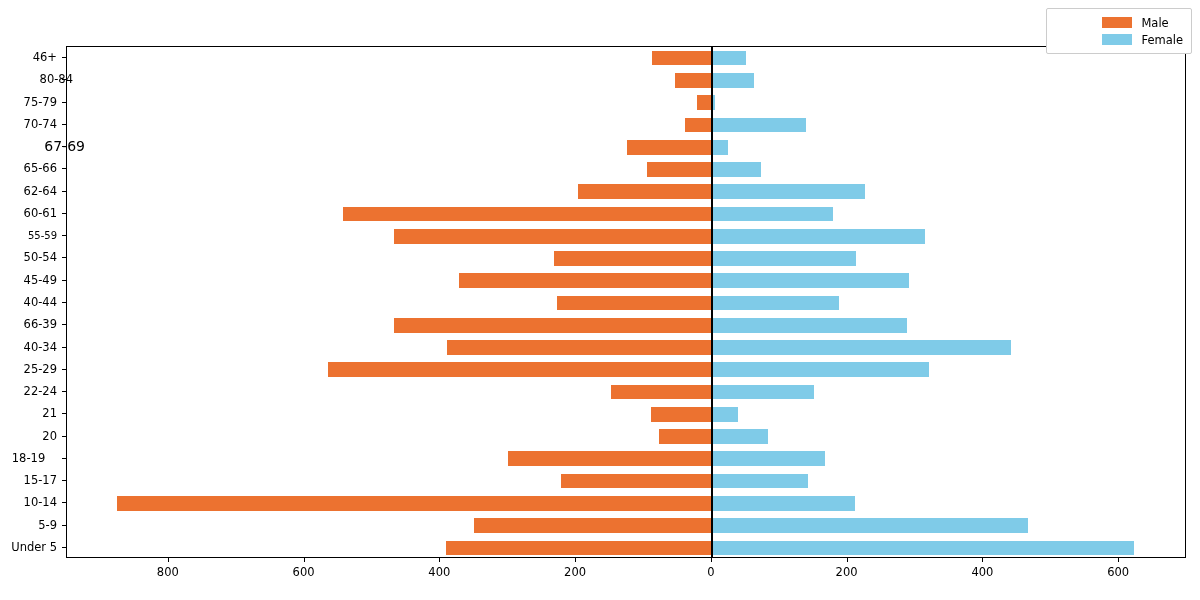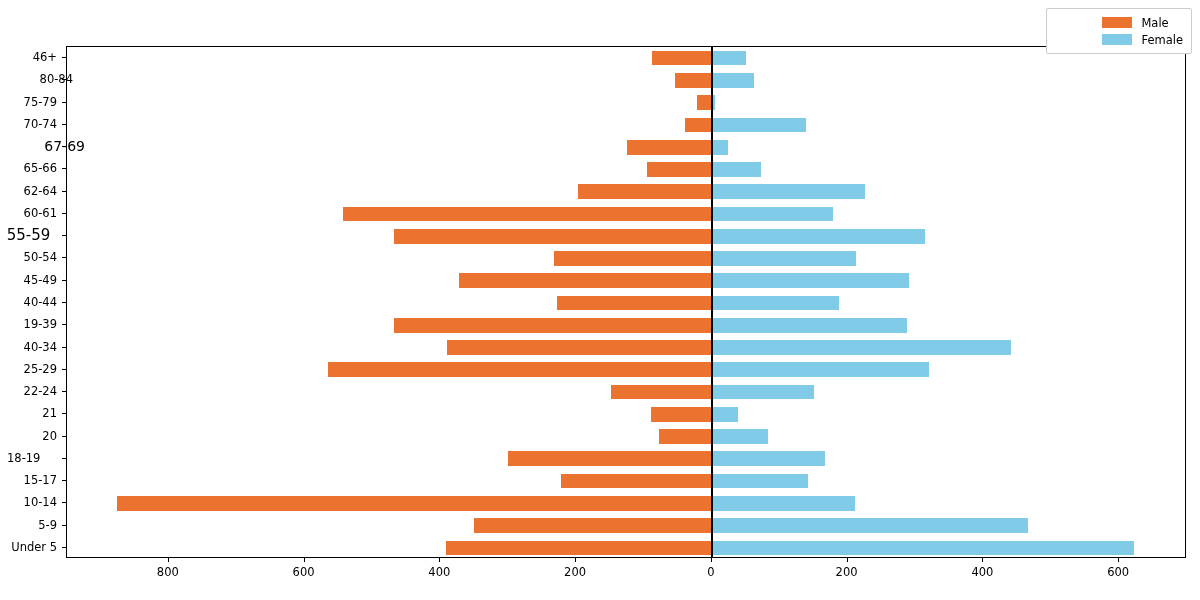--- a/index.html
+++ b/index.html
@@ -237,41 +237,41 @@
   <div id="ylabels-layer-outer">
       <div style="position: absolute; left: 62px; top: 546.87px; width: 4px; height: 1px; background: rgb(0, 0, 0);"></div>
       <div style="position: absolute; left: 0px; width: 57px; top: 546.87px; transform: translateY(-50%); text-align: right; font-size: 11.5px; color: rgb(0, 0, 0); white-space: nowrap;">Under 5</div>
       <div style="position: absolute; left: 62px; top: 524.609px; width: 4px; height: 1px; background: rgb(0, 0, 0);"></div>
       <div style="position: absolute; left: 0px; width: 57px; top: 524.609px; transform: translateY(-50%); text-align: right; font-size: 11.5px; color: rgb(0, 0, 0); white-space: nowrap;">5-9</div>
       <div style="position: absolute; left: 62px; top: 502.348px; width: 4px; height: 1px; background: rgb(0, 0, 0);"></div>
       <div style="position: absolute; left: 0px; width: 57px; top: 502.348px; transform: translateY(-50%); text-align: right; font-size: 11.5px; color: rgb(0, 0, 0); white-space: nowrap;">10-14</div>
       <div style="position: absolute; left: 62px; top: 480.087px; width: 4px; height: 1px; background: rgb(0, 0, 0);"></div>
       <div style="position: absolute; left: 0px; width: 57px; top: 480.087px; transform: translateY(-50%); text-align: right; font-size: 11.5px; color: rgb(0, 0, 0); white-space: nowrap;">15-17</div>
       <div style="position: absolute; left: 62px; top: 457.826px; width: 4px; height: 1px; background: rgb(0, 0, 0);"></div>
-      <div style="position: absolute; left: 7px; width: 57px; top: 457.826px; transform: translateY(-50%); text-align: left; font-size: 11.5px; color: rgb(0, 0, 0); white-space: nowrap;">18-19</div>
+      <div style="position: absolute; left: 0px; width: 57px; top: 457.826px; transform: translateY(-50%); text-align: center; font-size: 11.5px; color: rgb(0, 0, 0); white-space: nowrap;">18-19</div>
       <div style="position: absolute; left: 62px; top: 435.565px; width: 4px; height: 1px; background: rgb(0, 0, 0);"></div>
       <div style="position: absolute; left: 0px; width: 57px; top: 435.565px; transform: translateY(-50%); text-align: right; font-size: 11.5px; color: rgb(0, 0, 0); white-space: nowrap;">20</div>
       <div style="position: absolute; left: 62px; top: 413.304px; width: 4px; height: 1px; background: rgb(0, 0, 0);"></div>
       <div style="position: absolute; left: 0px; width: 57px; top: 413.304px; transform: translateY(-50%); text-align: right; font-size: 11.5px; color: rgb(0, 0, 0); white-space: nowrap;">21</div>
       <div style="position: absolute; left: 62px; top: 391.043px; width: 4px; height: 1px; background: rgb(0, 0, 0);"></div>
       <div style="position: absolute; left: 0px; width: 57px; top: 391.043px; transform: translateY(-50%); text-align: right; font-size: 11.5px; color: rgb(0, 0, 0); white-space: nowrap;">22-24</div>
       <div style="position: absolute; left: 62px; top: 368.783px; width: 4px; height: 1px; background: rgb(0, 0, 0);"></div>
       <div style="position: absolute; left: 0px; width: 57px; top: 368.783px; transform: translateY(-50%); text-align: right; font-size: 11.5px; color: rgb(0, 0, 0); white-space: nowrap;">25-29</div>
       <div style="position: absolute; left: 62px; top: 346.522px; width: 4px; height: 1px; background: rgb(0, 0, 0);"></div>
       <div style="position: absolute; left: 0px; width: 57px; top: 346.522px; transform: translateY(-50%); text-align: right; font-size: 11.5px; color: rgb(0, 0, 0); white-space: nowrap;">40-34</div>
       <div style="position: absolute; left: 62px; top: 324.261px; width: 4px; height: 1px; background: rgb(0, 0, 0);"></div>
-      <div style="position: absolute; left: 0px; width: 57px; top: 324.261px; transform: translateY(-50%); text-align: right; font-size: 11.5px; color: rgb(0, 0, 0); white-space: nowrap;">19-39</div>
+      <div style="position: absolute; left: 0px; width: 57px; top: 324.261px; transform: translateY(-50%); text-align: right; font-size: 11.5px; color: rgb(0, 0, 0); white-space: nowrap;">66-39</div>
       <div style="position: absolute; left: 62px; top: 302px; width: 4px; height: 1px; background: rgb(0, 0, 0);"></div>
       <div style="position: absolute; left: 0px; width: 57px; top: 302px; transform: translateY(-50%); text-align: right; font-size: 11.5px; color: rgb(0, 0, 0); white-space: nowrap;">40-44</div>
       <div style="position: absolute; left: 62px; top: 279.739px; width: 4px; height: 1px; background: rgb(0, 0, 0);"></div>
       <div style="position: absolute; left: 0px; width: 57px; top: 279.739px; transform: translateY(-50%); text-align: right; font-size: 11.5px; color: rgb(0, 0, 0); white-space: nowrap;">45-49</div>
       <div style="position: absolute; left: 62px; top: 257.478px; width: 4px; height: 1px; background: rgb(0, 0, 0);"></div>
       <div style="position: absolute; left: 0px; width: 57px; top: 257.478px; transform: translateY(-50%); text-align: right; font-size: 11.5px; color: rgb(0, 0, 0); white-space: nowrap;">50-54</div>
       <div style="position: absolute; left: 62px; top: 235.217px; width: 4px; height: 1px; background: rgb(0, 0, 0);"></div>
-      <div style="position: absolute; left: 0px; width: 57px; top: 235.217px; transform: translateY(-50%); text-align: center; font-size: 15px; color: rgb(0, 0, 0); white-space: nowrap;">55-59</div>
+      <div style="position: absolute; left: 0px; width: 57px; top: 235.217px; transform: translateY(-50%); text-align: right; font-size: 10px; color: rgb(0, 0, 0); white-space: nowrap;">55-59</div>
       <div style="position: absolute; left: 62px; top: 212.957px; width: 4px; height: 1px; background: rgb(0, 0, 0);"></div>
       <div style="position: absolute; left: 0px; width: 57px; top: 212.957px; transform: translateY(-50%); text-align: right; font-size: 11.5px; color: rgb(0, 0, 0); white-space: nowrap;">60-61</div>
       <div style="position: absolute; left: 62px; top: 190.696px; width: 4px; height: 1px; background: rgb(0, 0, 0);"></div>
       <div style="position: absolute; left: 0px; width: 57px; top: 190.696px; transform: translateY(-50%); text-align: right; font-size: 11.5px; color: rgb(0, 0, 0); white-space: nowrap;">62-64</div>
       <div style="position: absolute; left: 62px; top: 168.435px; width: 4px; height: 1px; background: rgb(0, 0, 0);"></div>
       <div style="position: absolute; left: 0px; width: 57px; top: 168.435px; transform: translateY(-50%); text-align: right; font-size: 11.5px; color: rgb(0, 0, 0); white-space: nowrap;">65-66</div>
       <div style="position: absolute; left: 62px; top: 146.174px; width: 4px; height: 1px; background: rgb(0, 0, 0);"></div>
       <div style="position: absolute; left: 0px; width: 57px; top: 146.174px; transform: translateY(-50%); text-align: right; font-size: 14px; color: rgb(0, 0, 0); white-space: nowrap; margin-left: 28px;">67-69</div>
       <div style="position: absolute; left: 62px; top: 123.913px; width: 4px; height: 1px; background: rgb(0, 0, 0);"></div>
       <div style="position: absolute; left: 0px; width: 57px; top: 123.913px; transform: translateY(-50%); text-align: right; font-size: 11.5px; color: rgb(0, 0, 0); white-space: nowrap;">70-74</div>

